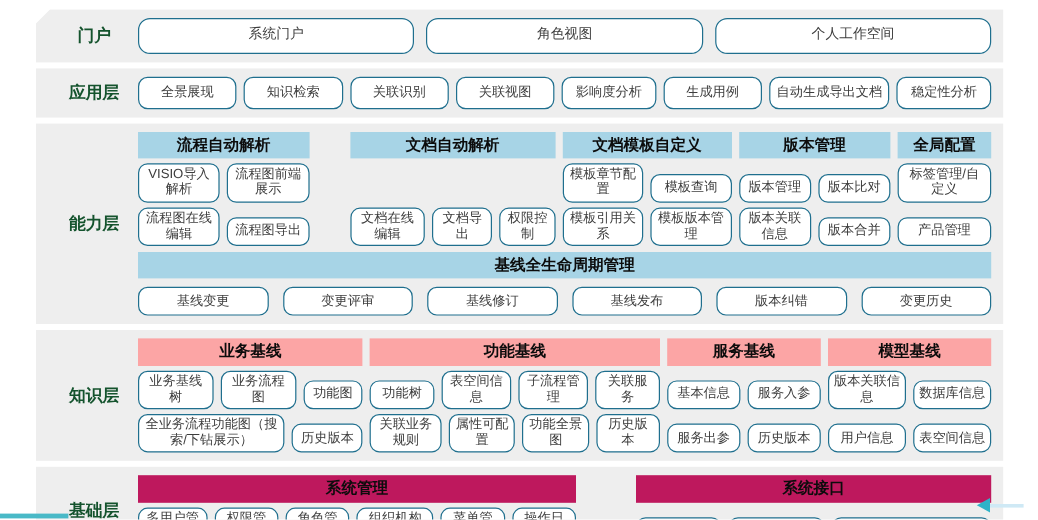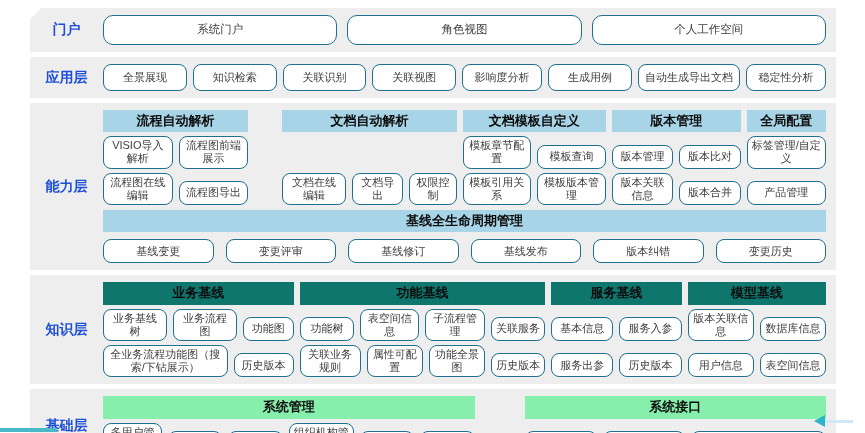--- a/index.html
+++ b/index.html
@@ -3,32 +3,32 @@
 <meta charset="utf-8">
 <style>
   html,body{margin:0;padding:0;}
   body{
     width:865px;height:433px;position:relative;overflow:hidden;background:#ffffff;
     font-family:"Liberation Sans","DejaVu Sans",sans-serif;color:#333;
   }
   .stage{position:absolute;top:8px;left:30px;width:806px;}
   .band{background:#eeeeee;display:flex;margin-bottom:5px;padding:7px 10px 7px 0;box-sizing:border-box;}
   .layer-label{width:73px;min-width:73px;display:flex;align-items:center;justify-content:center;
-    font-weight:bold;font-size:14px;color:#1d4ed8;}
+    font-weight:bold;font-size:14px;color:#14532d;padding-left:12px;}
   .content{flex:1;display:flex;flex-direction:column;min-width:0;}
   .r{display:flex;gap:6px;align-items:flex-end;}
   .b{background:#fff;border:1.6px solid #1f6f8e;border-radius:8px;display:flex;align-items:center;
     justify-content:center;text-align:center;font-size:11px;color:#3d3d3d;padding:2px 4px;
     line-height:1.2;flex:1;min-height:24px;box-sizing:border-box;}
   .big .b{border-radius:10px;min-height:30px;font-size:11.5px;}
   .app .b{min-height:27px;}
   .hdr{font-weight:bold;font-size:13px;color:#0c0c0c;text-align:center;padding:3px 2px;line-height:1.25;}
   .cap-hdr{background:#a7d4e6;}
-  .know-hdr{background:#0f766e;}
-  .found-hdr{background:#86efac;}
+  .know-hdr{background:#fca5a5;}
+  .found-hdr{background:#be185d;}
   .grp{display:flex;flex-direction:column;gap:4px;min-width:0;}
   .grp .r{flex:1;}
   .groups-row{display:flex;gap:6px;}
   .cap-row1{min-height:30px;}
   .cap-row2{min-height:26px;}
   .baseline{margin-top:5px;display:flex;flex-direction:column;gap:4px;}
   .baseline .r{gap:12px;min-height:27px;}
   .know-row{min-height:30px;}
   .portal-row{gap:10px;}
   .cap-g0{flex:150;}.cap-g1{flex:180;margin-left:28px;}.cap-g2{flex:148;}.cap-g3{flex:133;}.cap-g4{flex:82;}

